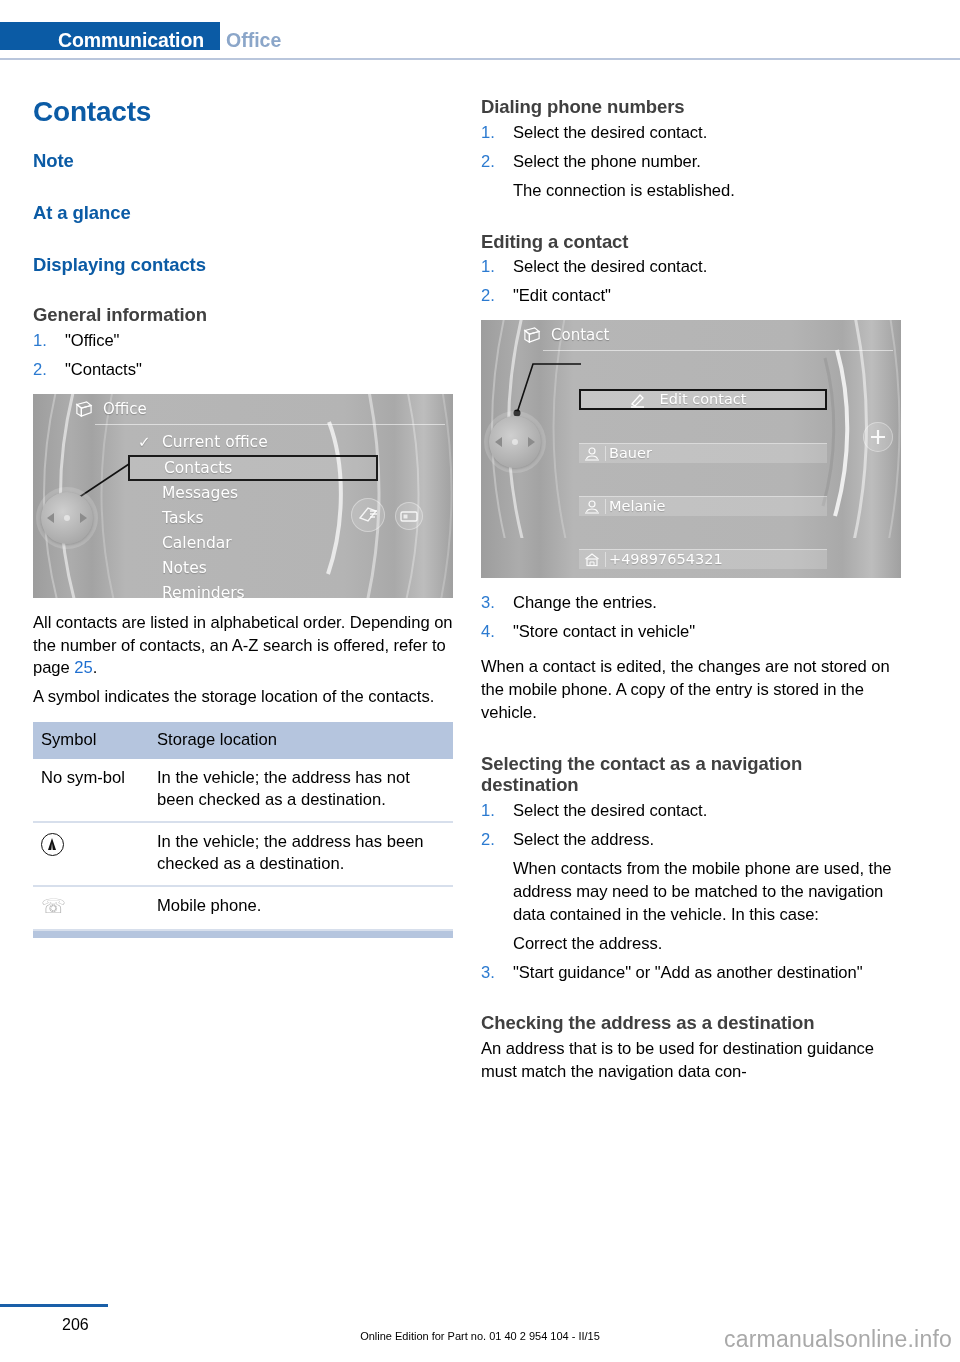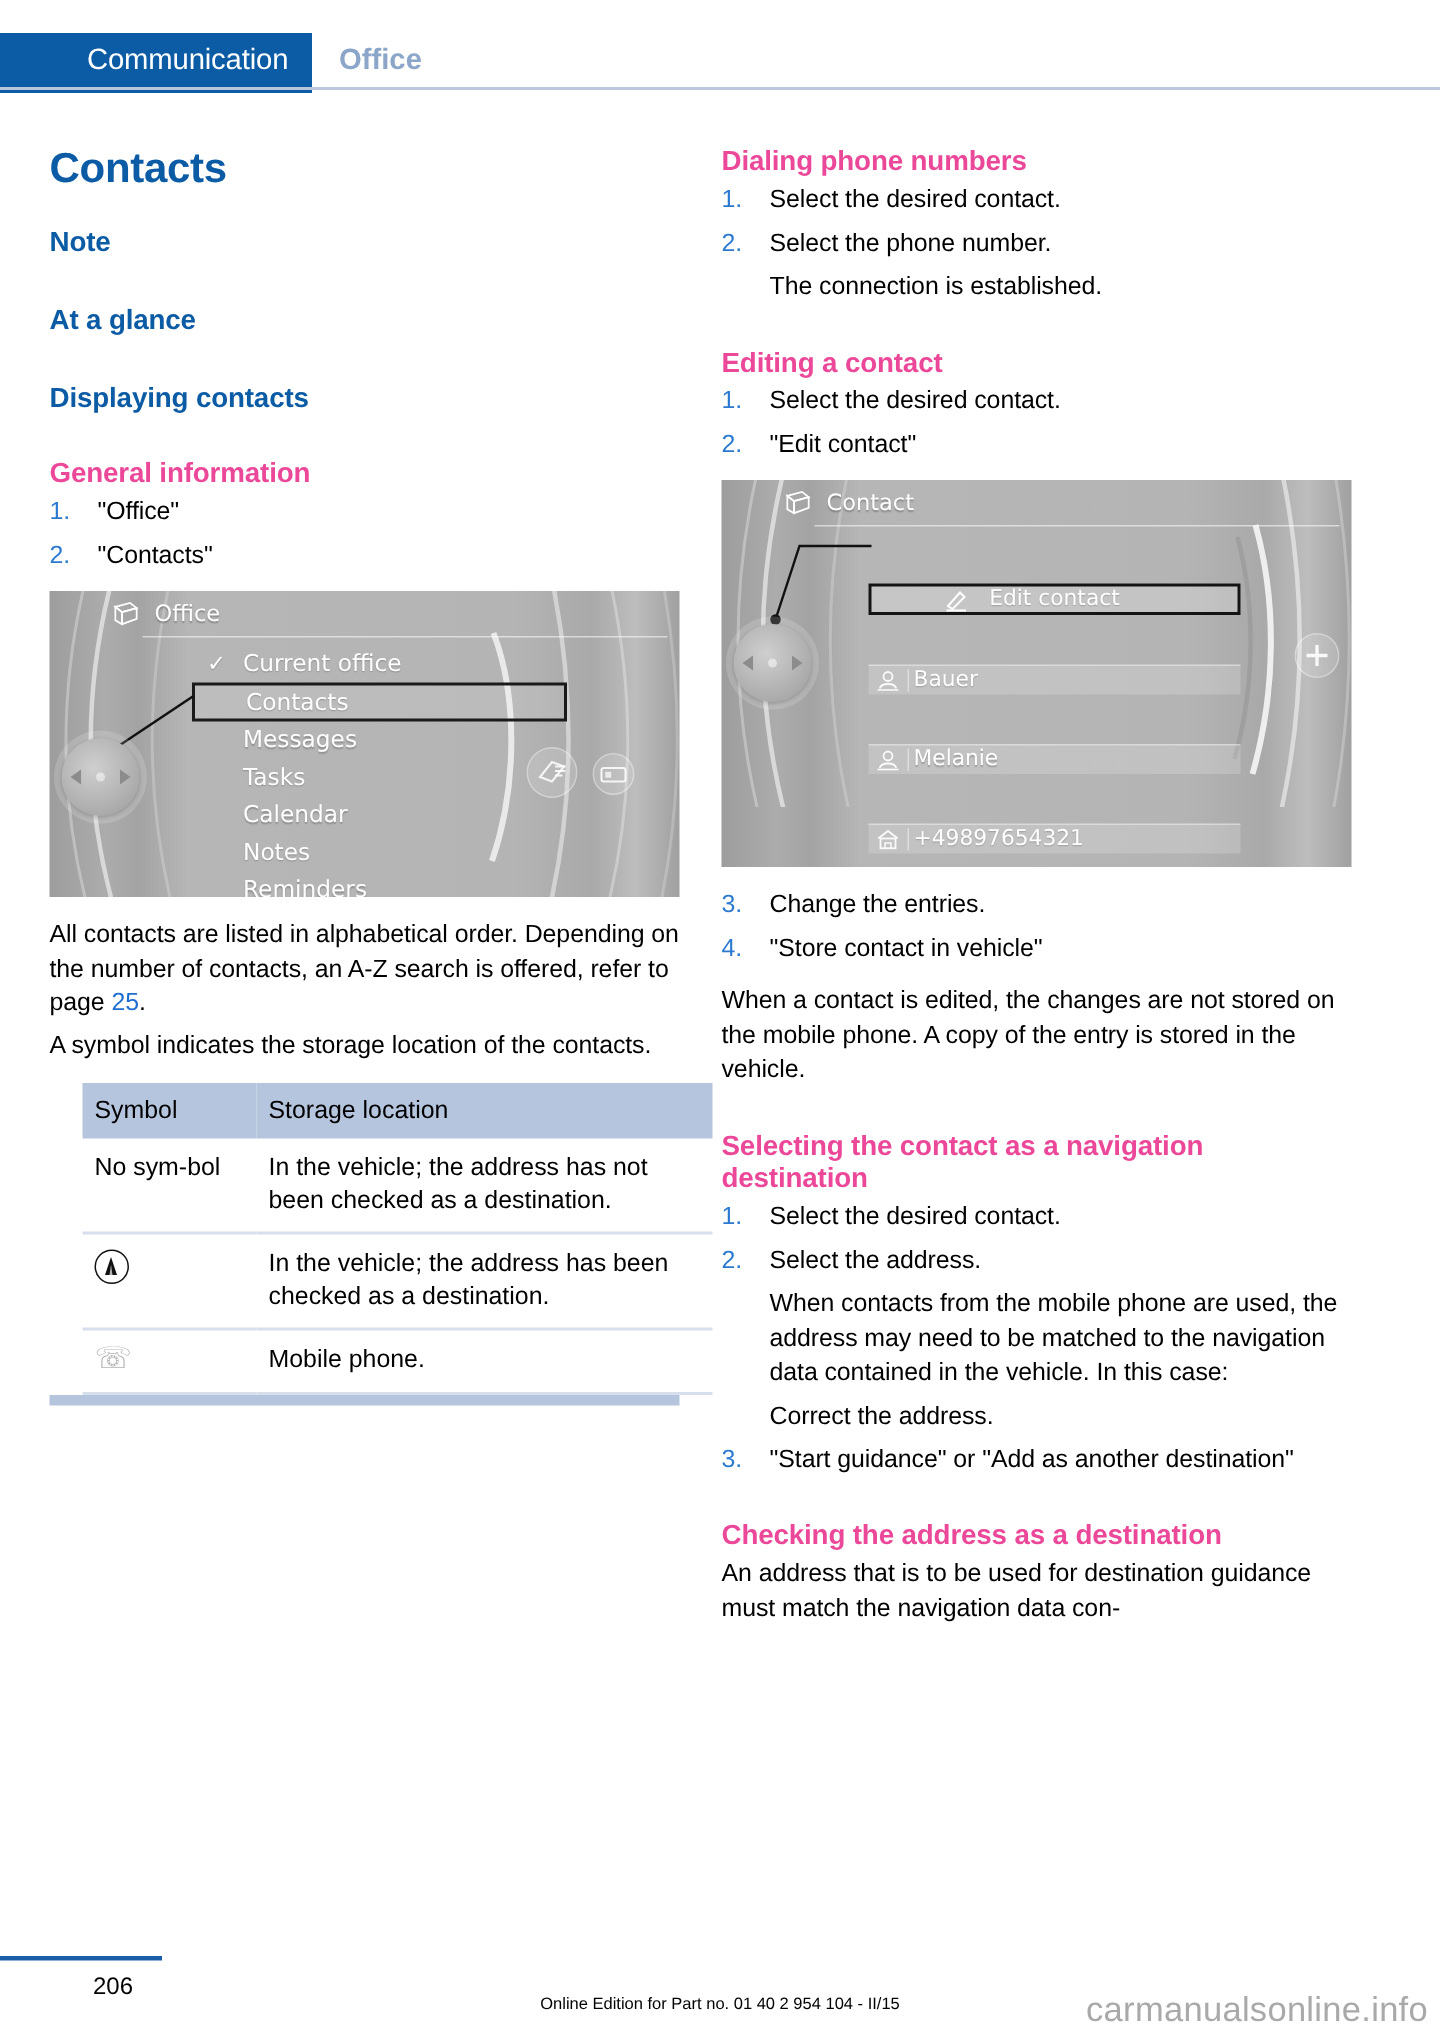--- a/index.html
+++ b/index.html
@@ -28,25 +28,25 @@
     top: 58px;
     left: 0;
     width: 960px;
     height: 2px;
     background: #b9c6dc;
   }
   .tab-active {
     position: absolute;
     left: 0;
     top: 0;
-    height: 40px;
+    height: 28px;
     background: #0b5ba5;
     color: #ffffff;
     font-size: 19.5px;
-    font-weight: normal;
+    font-weight: bold;
     line-height: 36px;
     padding: 0 16px 0 58px;
     box-sizing: border-box;
     letter-spacing: -0.1px;
   }
   .tab-inactive {
     position: absolute;
     left: 226px;
     top: 0;
     height: 36px;
@@ -75,21 +75,21 @@
   h2.sec {
     color: #0b5ba5;
     font-size: 18.5px;
     font-weight: bold;
     margin: 0 0 4px 0;
     letter-spacing: -0.1px;
   }
   h2.sec.spaced { margin-top: 30px; }
 
   h3.sub {
-    color: #ec4899;
+    color: #404040;
     font-size: 18.5px;
     font-weight: bold;
     margin: 0 0 4px 0;
     letter-spacing: -0.1px;
     line-height: 1.18;
   }
   h3.sub.spaced { margin-top: 28px; }
 
   p.body {
     font-size: 16.6px;
@@ -274,21 +274,20 @@
     background: rgba(255,255,255,0.14);
     box-shadow: 0 0 0 1px rgba(255,255,255,0.35) inset;
   }
 
   
   table.symtable {
     border-collapse: collapse;
     width: 420px;
     margin-top: 4px;
     font-size: 16.6px;
-    margin-left: 22px;
   }
   table.symtable th {
     background: #b5c5de;
     text-align: left;
     font-weight: normal;
     padding: 8px 10px 9px 8px;
     font-size: 16.6px;
     color: #000;
   }
   table.symtable th.c1 { width: 98px; }

